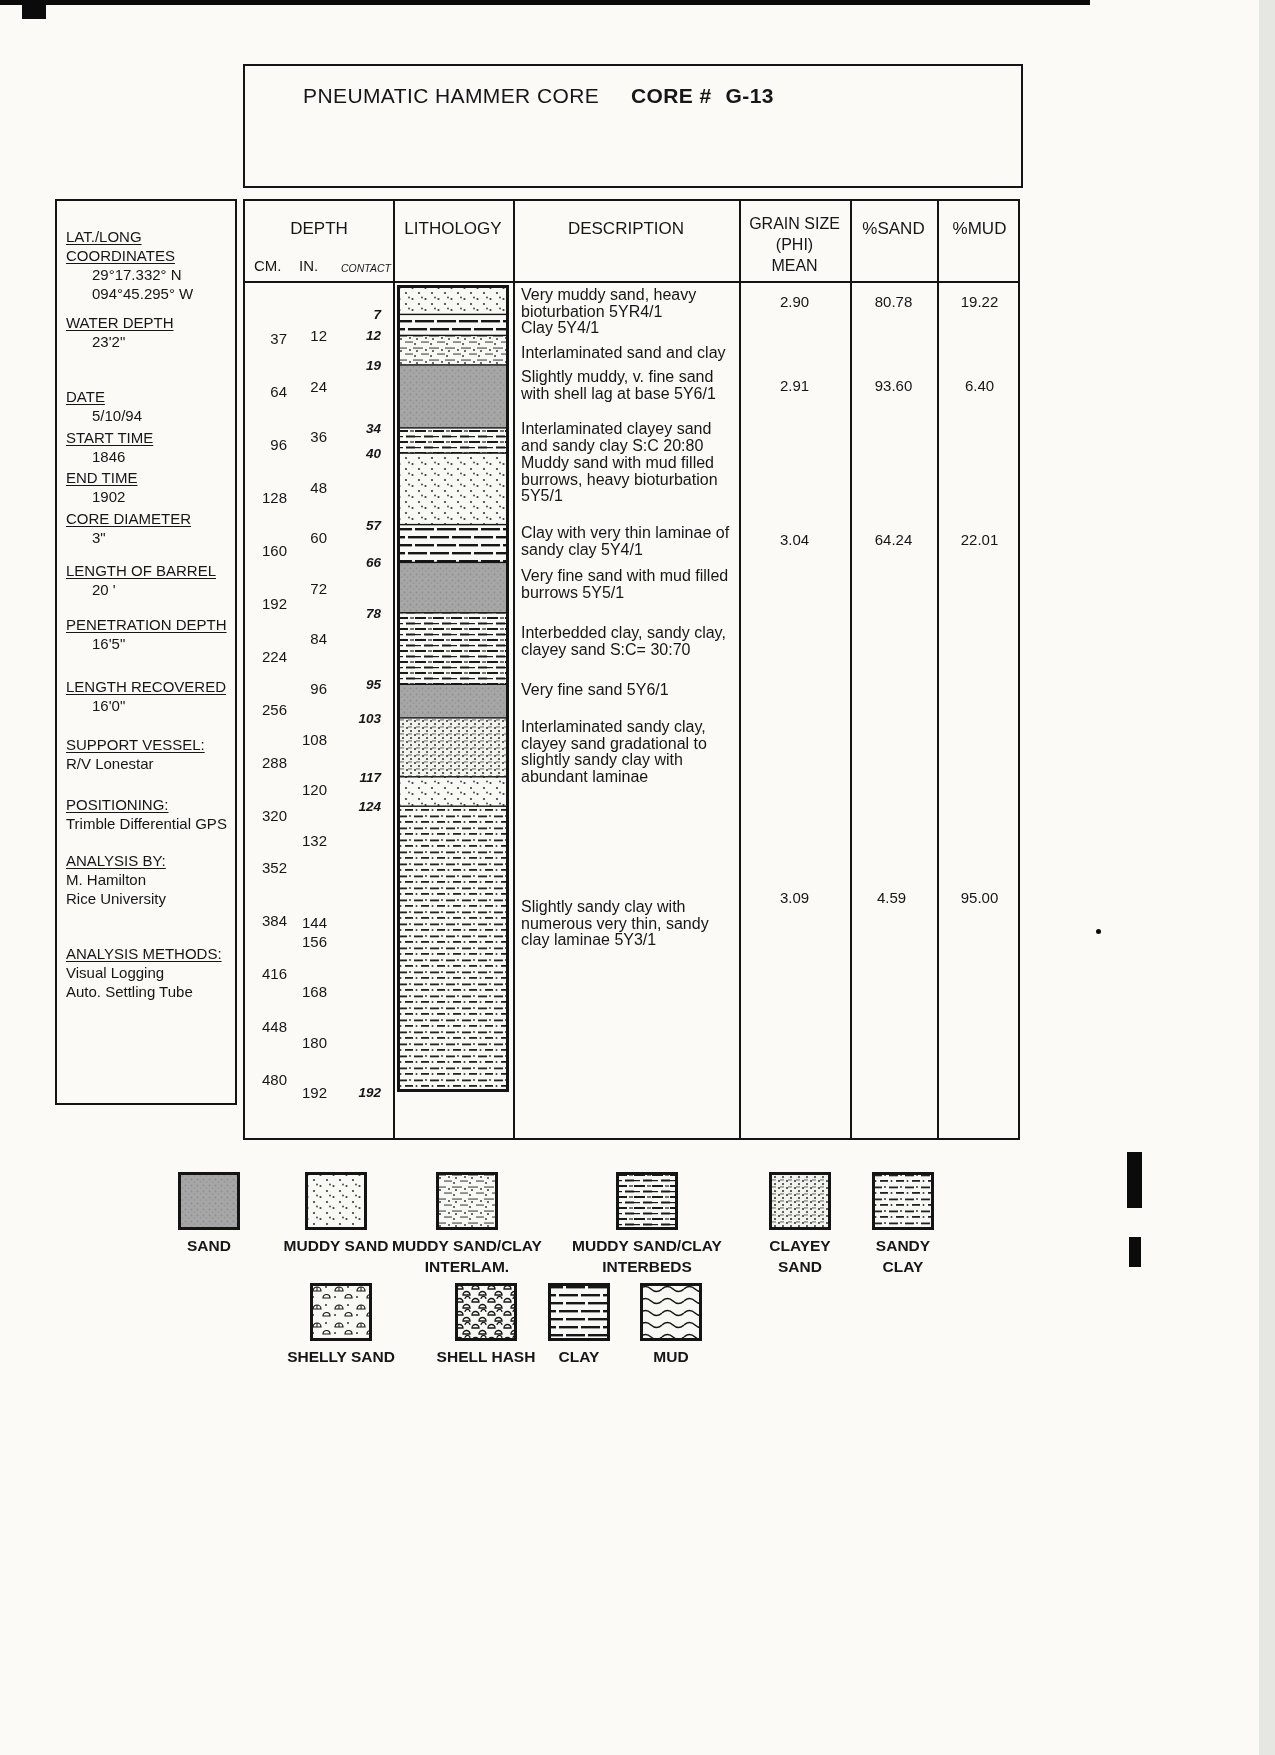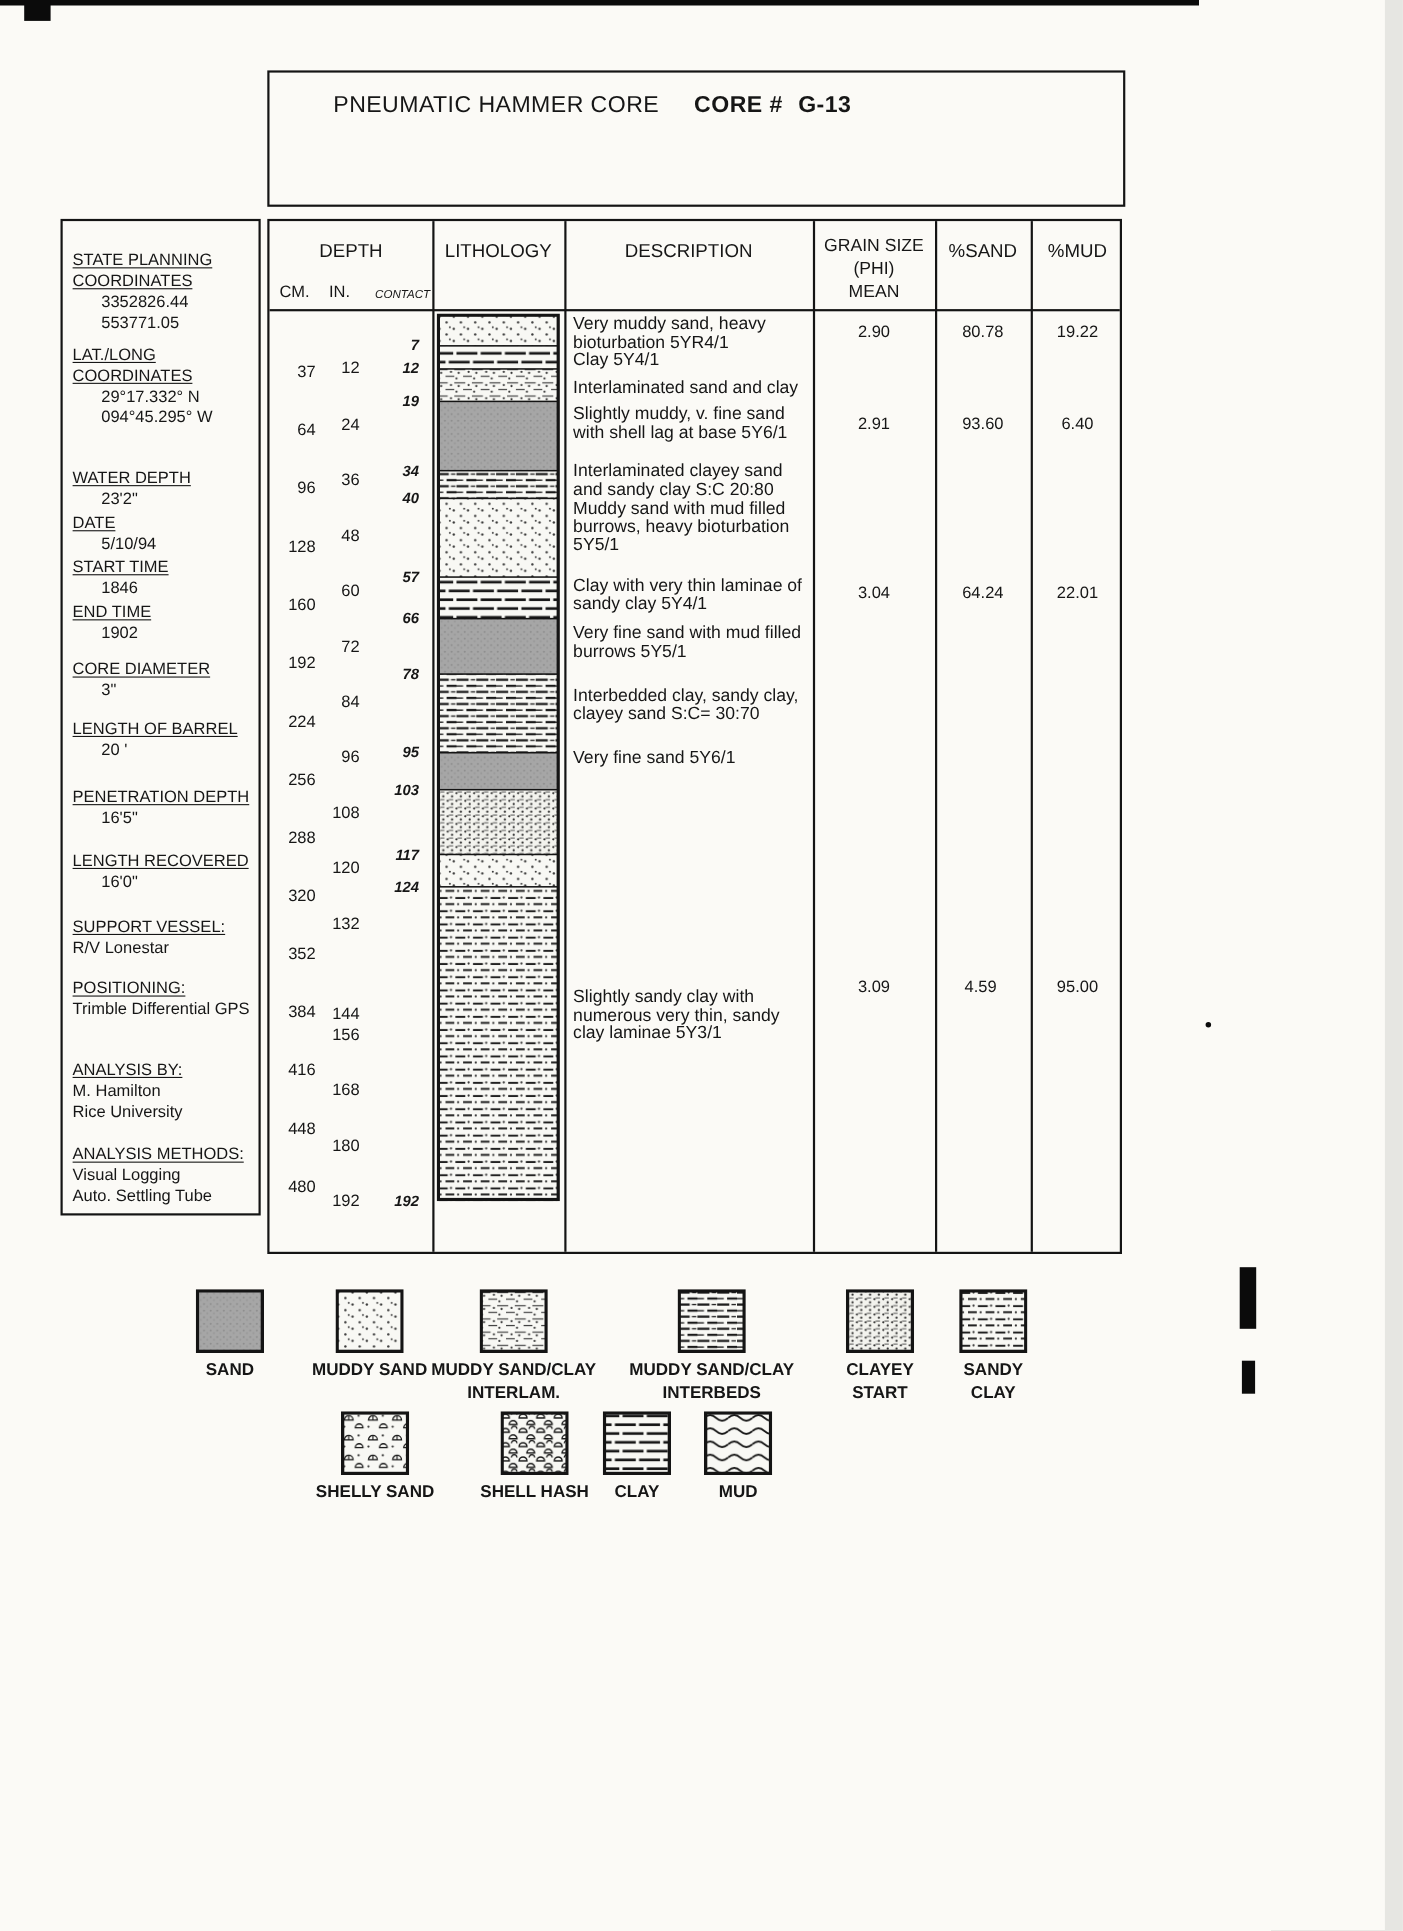--- a/index.html
+++ b/index.html
@@ -155,27 +155,20 @@
   <div id="title-box">
     <div class="tb-heading">PNEUMATIC HAMMER CORE</div>
     <div class="tb-core">
       <span>CORE #</span><span class="core-num">G-13</span>
     </div>
   </div>
 
   <div id="sidebar-box">
     <div id="sidebar-groups">
         <div class="grp">
-          <div class="grp-label">STATE PLANNING COORDINATES</div>
-          <div class="grp-vals">
-            <div>3352826.44</div>
-            <div>553771.05</div>
-          </div>
-        </div>
-        <div class="grp">
           <div class="grp-label">LAT./LONG COORDINATES</div>
           <div class="grp-vals">
             <div>29°17.332° N</div>
             <div>094°45.295° W</div>
           </div>
         </div>
         <div class="grp">
           <div class="grp-label">WATER DEPTH</div>
           <div class="grp-vals">
             <div>23'2"</div>
@@ -352,20 +345,21 @@
         <div class="desc" style="top: 86px;">Very muddy sand, heavy bioturbation  5YR4/1</div>
         <div class="desc" style="top: 119px;">Clay  5Y4/1</div>
         <div class="desc" style="top: 144px;">Interlaminated sand and clay</div>
         <div class="desc" style="top: 168px;">Slightly muddy, v. fine sand with shell lag at base  5Y6/1</div>
         <div class="desc" style="top: 220px;">Interlaminated clayey sand and sandy clay S:C 20:80</div>
         <div class="desc" style="top: 254px;">Muddy sand with mud filled burrows,  heavy bioturbation 5Y5/1</div>
         <div class="desc" style="top: 324px;">Clay with very thin laminae of sandy clay  5Y4/1</div>
         <div class="desc" style="top: 367px;">Very fine sand with mud filled burrows  5Y5/1</div>
         <div class="desc" style="top: 424px;">Interbedded clay, sandy clay, clayey sand S:C= 30:70</div>
         <div class="desc" style="top: 481px;">Very  fine sand 5Y6/1</div>
+        <div class="desc" style="top: 518px;">Interlaminated sandy clay, clayey sand  gradational to slightly sandy clay with abundant laminae</div>
         <div class="desc" style="top: 698px;">Slightly sandy clay with numerous very thin, sandy clay laminae  5Y3/1</div>
       </div>
     <div id="measurements" style="position:absolute;inset:0">
         <div class="meas" style="left: 494px; width: 111px; top: 92px;">2.90</div>
         <div class="meas" style="left: 605px; width: 87px; top: 92px;">80.78</div>
         <div class="meas" style="left: 692px; width: 85px; top: 92px;">19.22</div>
         <div class="meas" style="left: 494px; width: 111px; top: 176px;">2.91</div>
         <div class="meas" style="left: 605px; width: 87px; top: 176px;">93.60</div>
         <div class="meas" style="left: 692px; width: 85px; top: 176px;">6.40</div>
         <div class="meas" style="left: 494px; width: 111px; top: 330px;">3.04</div>
@@ -402,21 +396,21 @@
           <rect x="1.5" y="1.5" width="59" height="55" fill="url(#pat-interbeds)" stroke="#141414" stroke-width="3"></rect>
         </svg>
         <div class="legend-label">MUDDY SAND/CLAY
 INTERBEDS</div>
       </div>
       <div class="legend-item">
         <svg width="62" height="58" class="swatch">
           <rect x="1.5" y="1.5" width="59" height="55" fill="url(#pat-clayey-sand)" stroke="#141414" stroke-width="3"></rect>
         </svg>
         <div class="legend-label">CLAYEY
-START</div>
+SAND</div>
       </div>
       <div class="legend-item">
         <svg width="62" height="58" class="swatch">
           <rect x="1.5" y="1.5" width="59" height="55" fill="url(#pat-sandy-clay)" stroke="#141414" stroke-width="3"></rect>
         </svg>
         <div class="legend-label">SANDY
 CLAY</div>
       </div>
     </div>
   <div id="legend-row2" class="legend-row">

